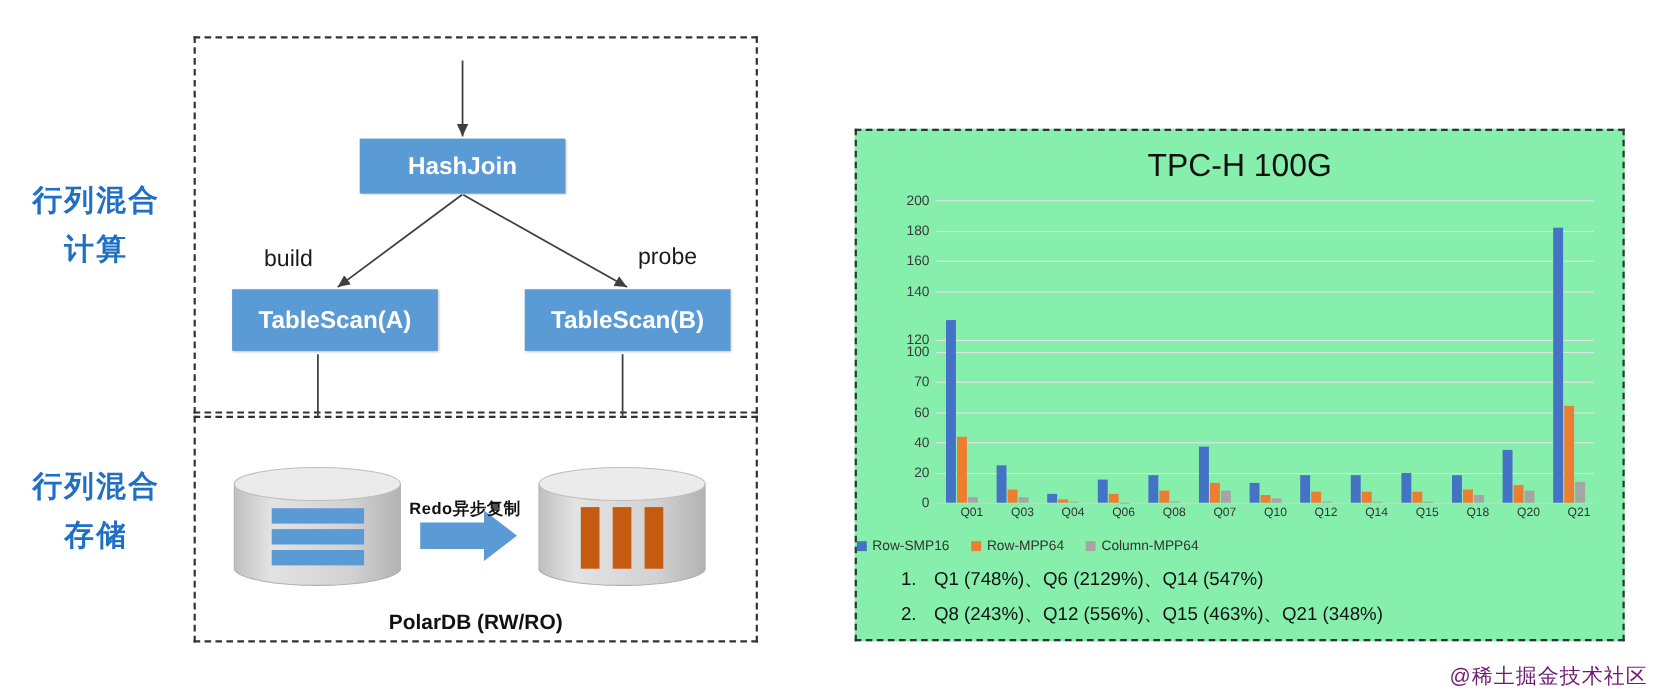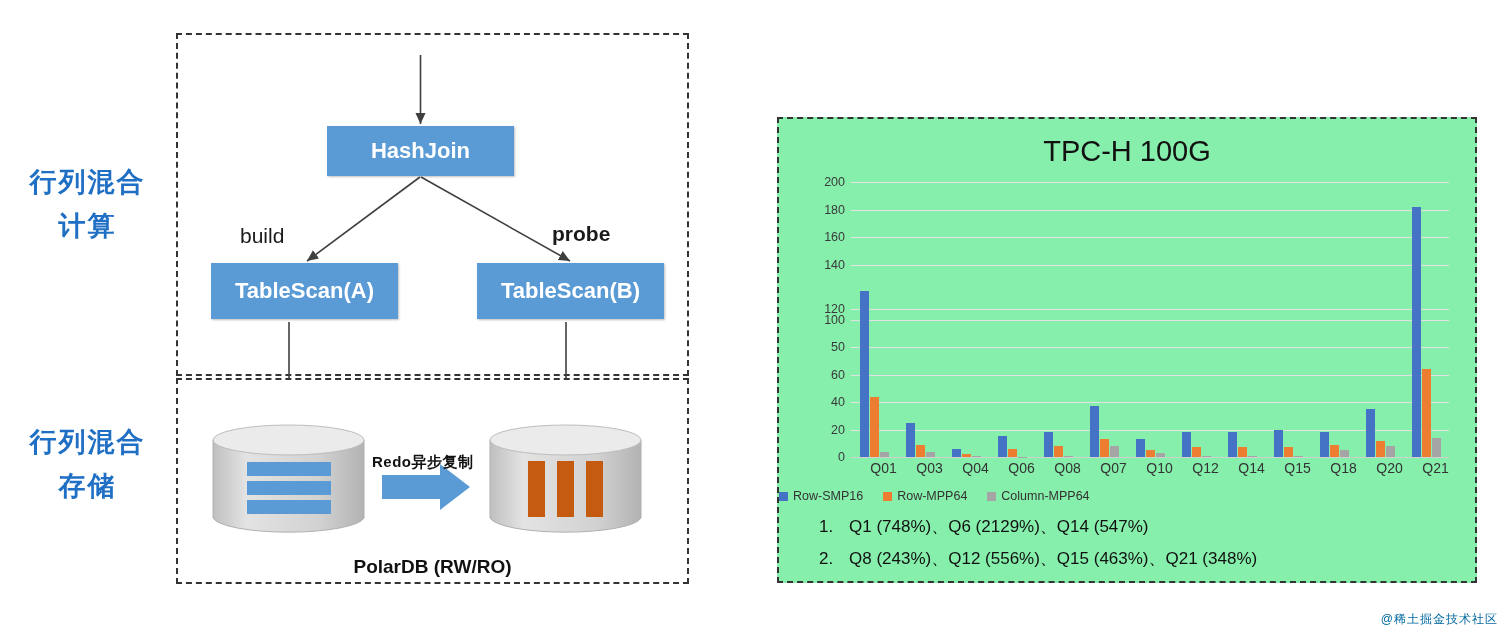--- a/index.html
+++ b/index.html
@@ -32,21 +32,21 @@
     position:absolute;background:#5b9bd5;color:#fff;
     font-weight:bold;display:flex;align-items:center;justify-content:center;
     box-shadow:1px 1px 2px rgba(0,0,0,.25);
   }
   #node-hashjoin{left:327px;top:126px;width:187px;height:50px;font-size:22px;}
   #node-scan-a{left:211px;top:263px;width:187px;height:56px;font-size:22px;}
   #node-scan-b{left:477px;top:263px;width:187px;height:56px;font-size:22px;}
 
   .edge-label{position:absolute;font-size:21px;color:#1a1a1a;}
   #label-build{left:240px;top:224px;}
-  #label-probe{left:552px;top:222px;font-weight:bold;}
+  #label-probe{left:580px;top:222px;}
 
   .svg-layer{position:absolute;left:0;top:0;width:1512px;height:636px;pointer-events:none;}
 
   .cyl{position:absolute;}
   #cyl-row{left:211px;top:424px;width:155px;height:110px;}
   #cyl-col{left:488px;top:424px;width:155px;height:110px;}
 
   #label-redo{
     position:absolute;left:372px;top:453px;font-size:15px;font-weight:bold;color:#111;
     letter-spacing:.5px;
@@ -78,35 +78,35 @@
         display:flex;align-items:flex-end;justify-content:space-around;}
   .group{display:flex;align-items:flex-end;gap:1px;height:100%;position:relative;}
   .bar{width:9px;}
   .bar.s0{background:#4472c4;}
   .bar.s1{background:#ed7d31;}
   .bar.s2{background:#a5a5a5;}
   .xlabels{
     position:absolute;left:72px;top:341px;width:598px;
     display:flex;justify-content:space-around;
   }
-  .xlabel{font-size:14px;color:#333;text-align:left;margin-left:19px;}
+  .xlabel{font-size:11px;color:#333;text-align:left;margin-left:19px;}
   .legend{
     position:absolute;left:0;top:370px;width:100%;
     display:flex;gap:20px;align-items:center;
   }
   .legend-item{display:flex;align-items:center;gap:5px;font-size:12.5px;color:#333;}
   .swatch{width:9px;height:9px;display:inline-block;}
   .sw0{background:#4472c4;} .sw1{background:#ed7d31;} .sw2{background:#a5a5a5;}
 
   .notes{position:absolute;left:40px;top:397px;width:630px;}
   .note-row{display:flex;font-size:17px;color:#111;margin-bottom:9px;line-height:1.35;}
   .note-num{width:30px;flex:none;}
 
   #watermark{
-    position:absolute;right:14px;bottom:8px;font-size:12px;color:#0369a1;
+    position:absolute;right:14px;bottom:8px;font-size:19px;color:#701a75;
     letter-spacing:1px;
   }
 </style>
 </head>
 <body>
 
 <div class="root">
 
   <div class="left-labels">
     <div class="cn-label" id="label-compute">
@@ -196,21 +196,21 @@
           <div class="gridline" style="top: 247.5px;">
             <span class="ytick">20</span>
           </div>
           <div class="gridline" style="top: 220px;">
             <span class="ytick">40</span>
           </div>
           <div class="gridline" style="top: 192.5px;">
             <span class="ytick">60</span>
           </div>
           <div class="gridline" style="top: 165px;">
-            <span class="ytick">50</span>
+            <span class="ytick">70</span>
           </div>
           <div class="gridline" style="top: 137.5px;">
             <span class="ytick">100</span>
           </div>
           <div class="gridline" style="top: 110px; margin-top: 17px;">
             <span class="ytick">120</span>
           </div>
           <div class="gridline" style="top: 82.5px;">
             <span class="ytick">140</span>
           </div>

